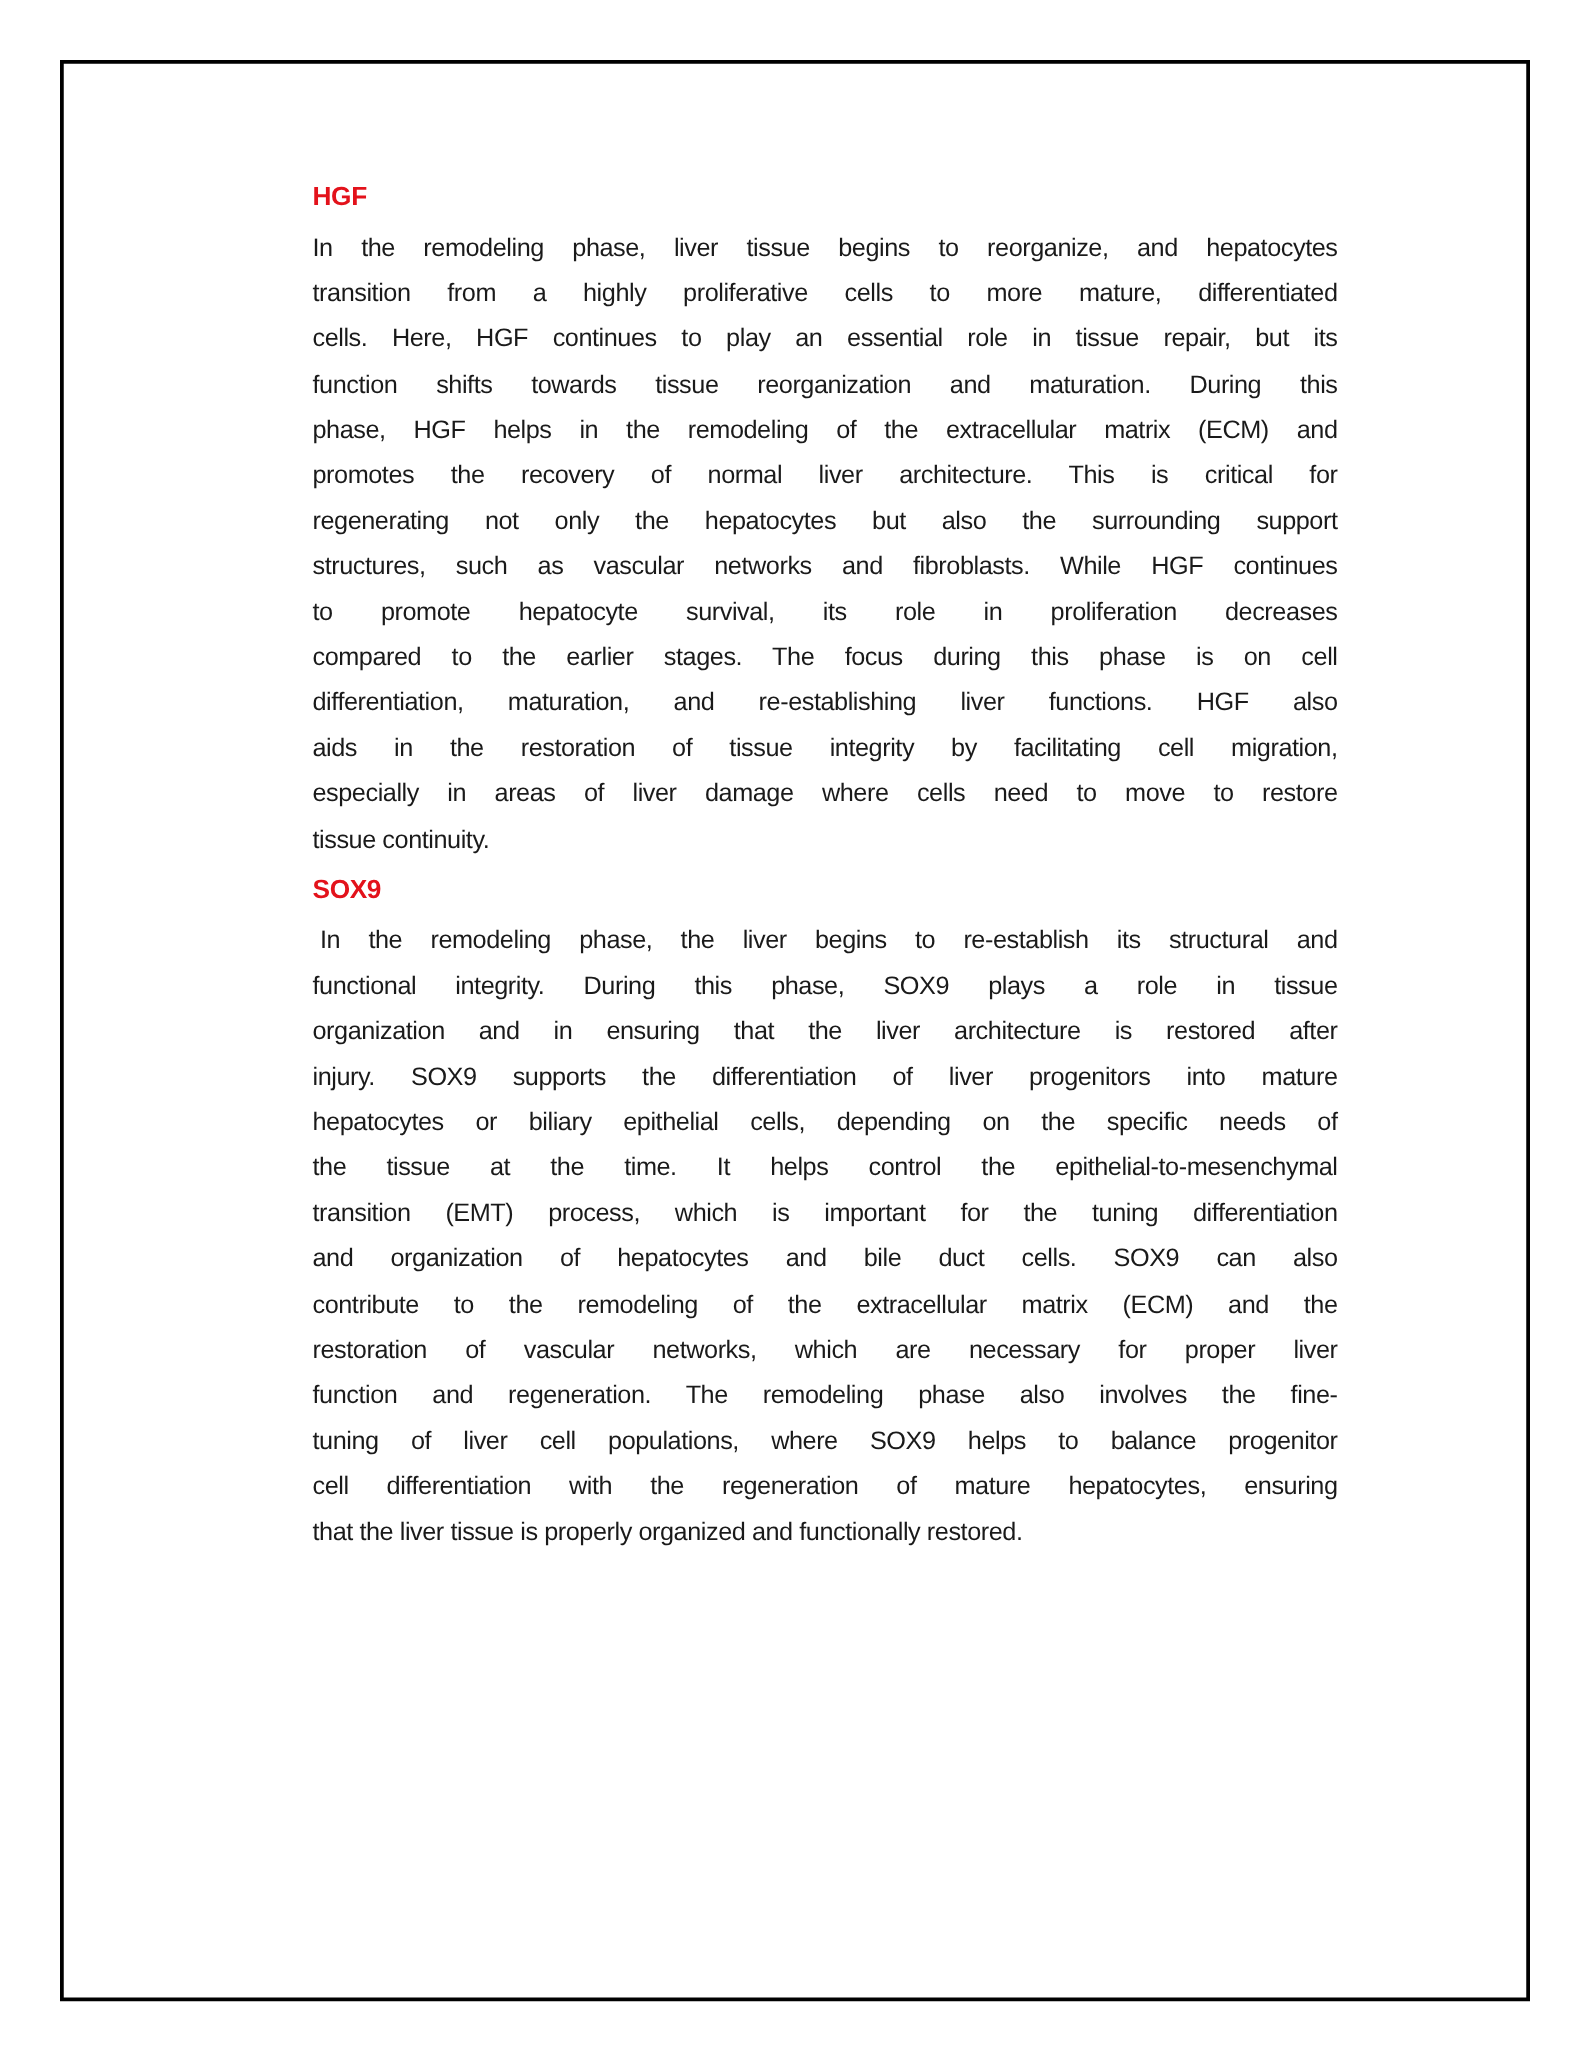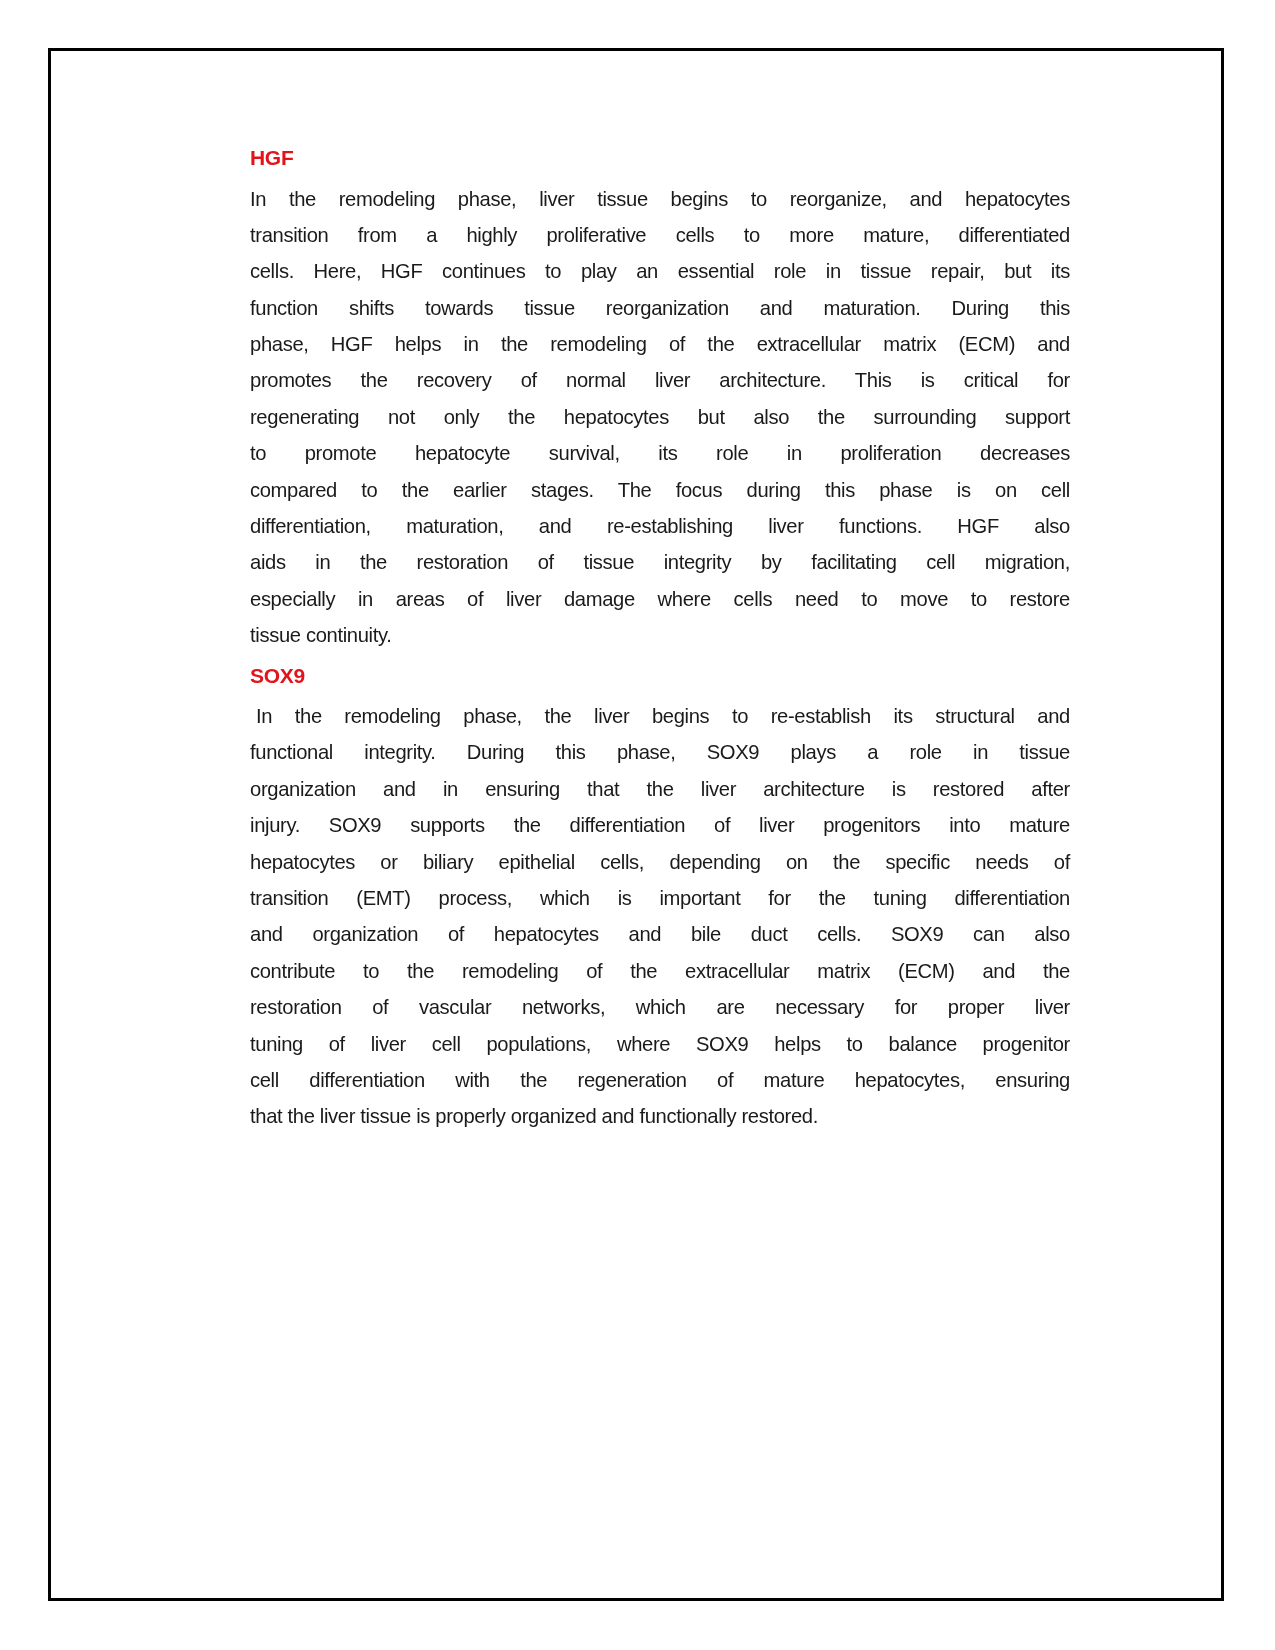--- a/index.html
+++ b/index.html
@@ -69,40 +69,43 @@
   <section>
     <h2 class="heading" style="color: rgb(227, 18, 27);">HGF</h2>
     <div class="para">
       <span class="line">In the remodeling phase, liver tissue begins to reorganize, and hepatocytes</span>
       <span class="line">transition from a highly proliferative cells to more mature, differentiated</span>
       <span class="line">cells. Here, HGF continues to play an essential role in tissue repair, but its</span>
       <span class="line">function shifts towards tissue reorganization and maturation. During this</span>
       <span class="line">phase, HGF helps in the remodeling of the extracellular matrix (ECM) and</span>
       <span class="line">promotes the recovery of normal liver architecture. This is critical for</span>
       <span class="line">regenerating not only the hepatocytes but also the surrounding support</span>
+      <span class="line">structures, such as vascular networks and fibroblasts. While HGF continues</span>
       <span class="line">to promote hepatocyte survival, its role in proliferation decreases</span>
       <span class="line">compared to the earlier stages. The focus during this phase is on cell</span>
       <span class="line">differentiation, maturation, and re-establishing liver functions. HGF also</span>
       <span class="line">aids in the restoration of tissue integrity by facilitating cell migration,</span>
       <span class="line">especially in areas of liver damage where cells need to move to restore</span>
       <span class="line last">tissue continuity.</span>
     </div>
   </section>
 
   <section>
     <h2 class="heading" style="color: rgb(227, 18, 27);">SOX9</h2>
     <div class="para">
       <span class="line indent">In the remodeling phase, the liver begins to re-establish its structural and</span>
       <span class="line">functional integrity. During this phase, SOX9 plays a role in tissue</span>
       <span class="line">organization and in ensuring that the liver architecture is restored after</span>
       <span class="line">injury. SOX9 supports the differentiation of liver progenitors into mature</span>
       <span class="line">hepatocytes or biliary epithelial cells, depending on the specific needs of</span>
+      <span class="line">the tissue at the time. It helps control the epithelial-to-mesenchymal</span>
       <span class="line">transition (EMT) process, which is important for the tuning differentiation</span>
       <span class="line">and organization of hepatocytes and bile duct cells. SOX9 can also</span>
       <span class="line">contribute to the remodeling of the extracellular matrix (ECM) and the</span>
       <span class="line">restoration of vascular networks, which are necessary for proper liver</span>
+      <span class="line">function and regeneration. The remodeling phase also involves the fine-</span>
       <span class="line">tuning of liver cell populations, where SOX9 helps to balance progenitor</span>
       <span class="line">cell differentiation with the regeneration of mature hepatocytes, ensuring</span>
       <span class="line last">that the liver tissue is properly organized and functionally restored.</span>
     </div>
   </section>
 
 </div>
 
 </body></html>

